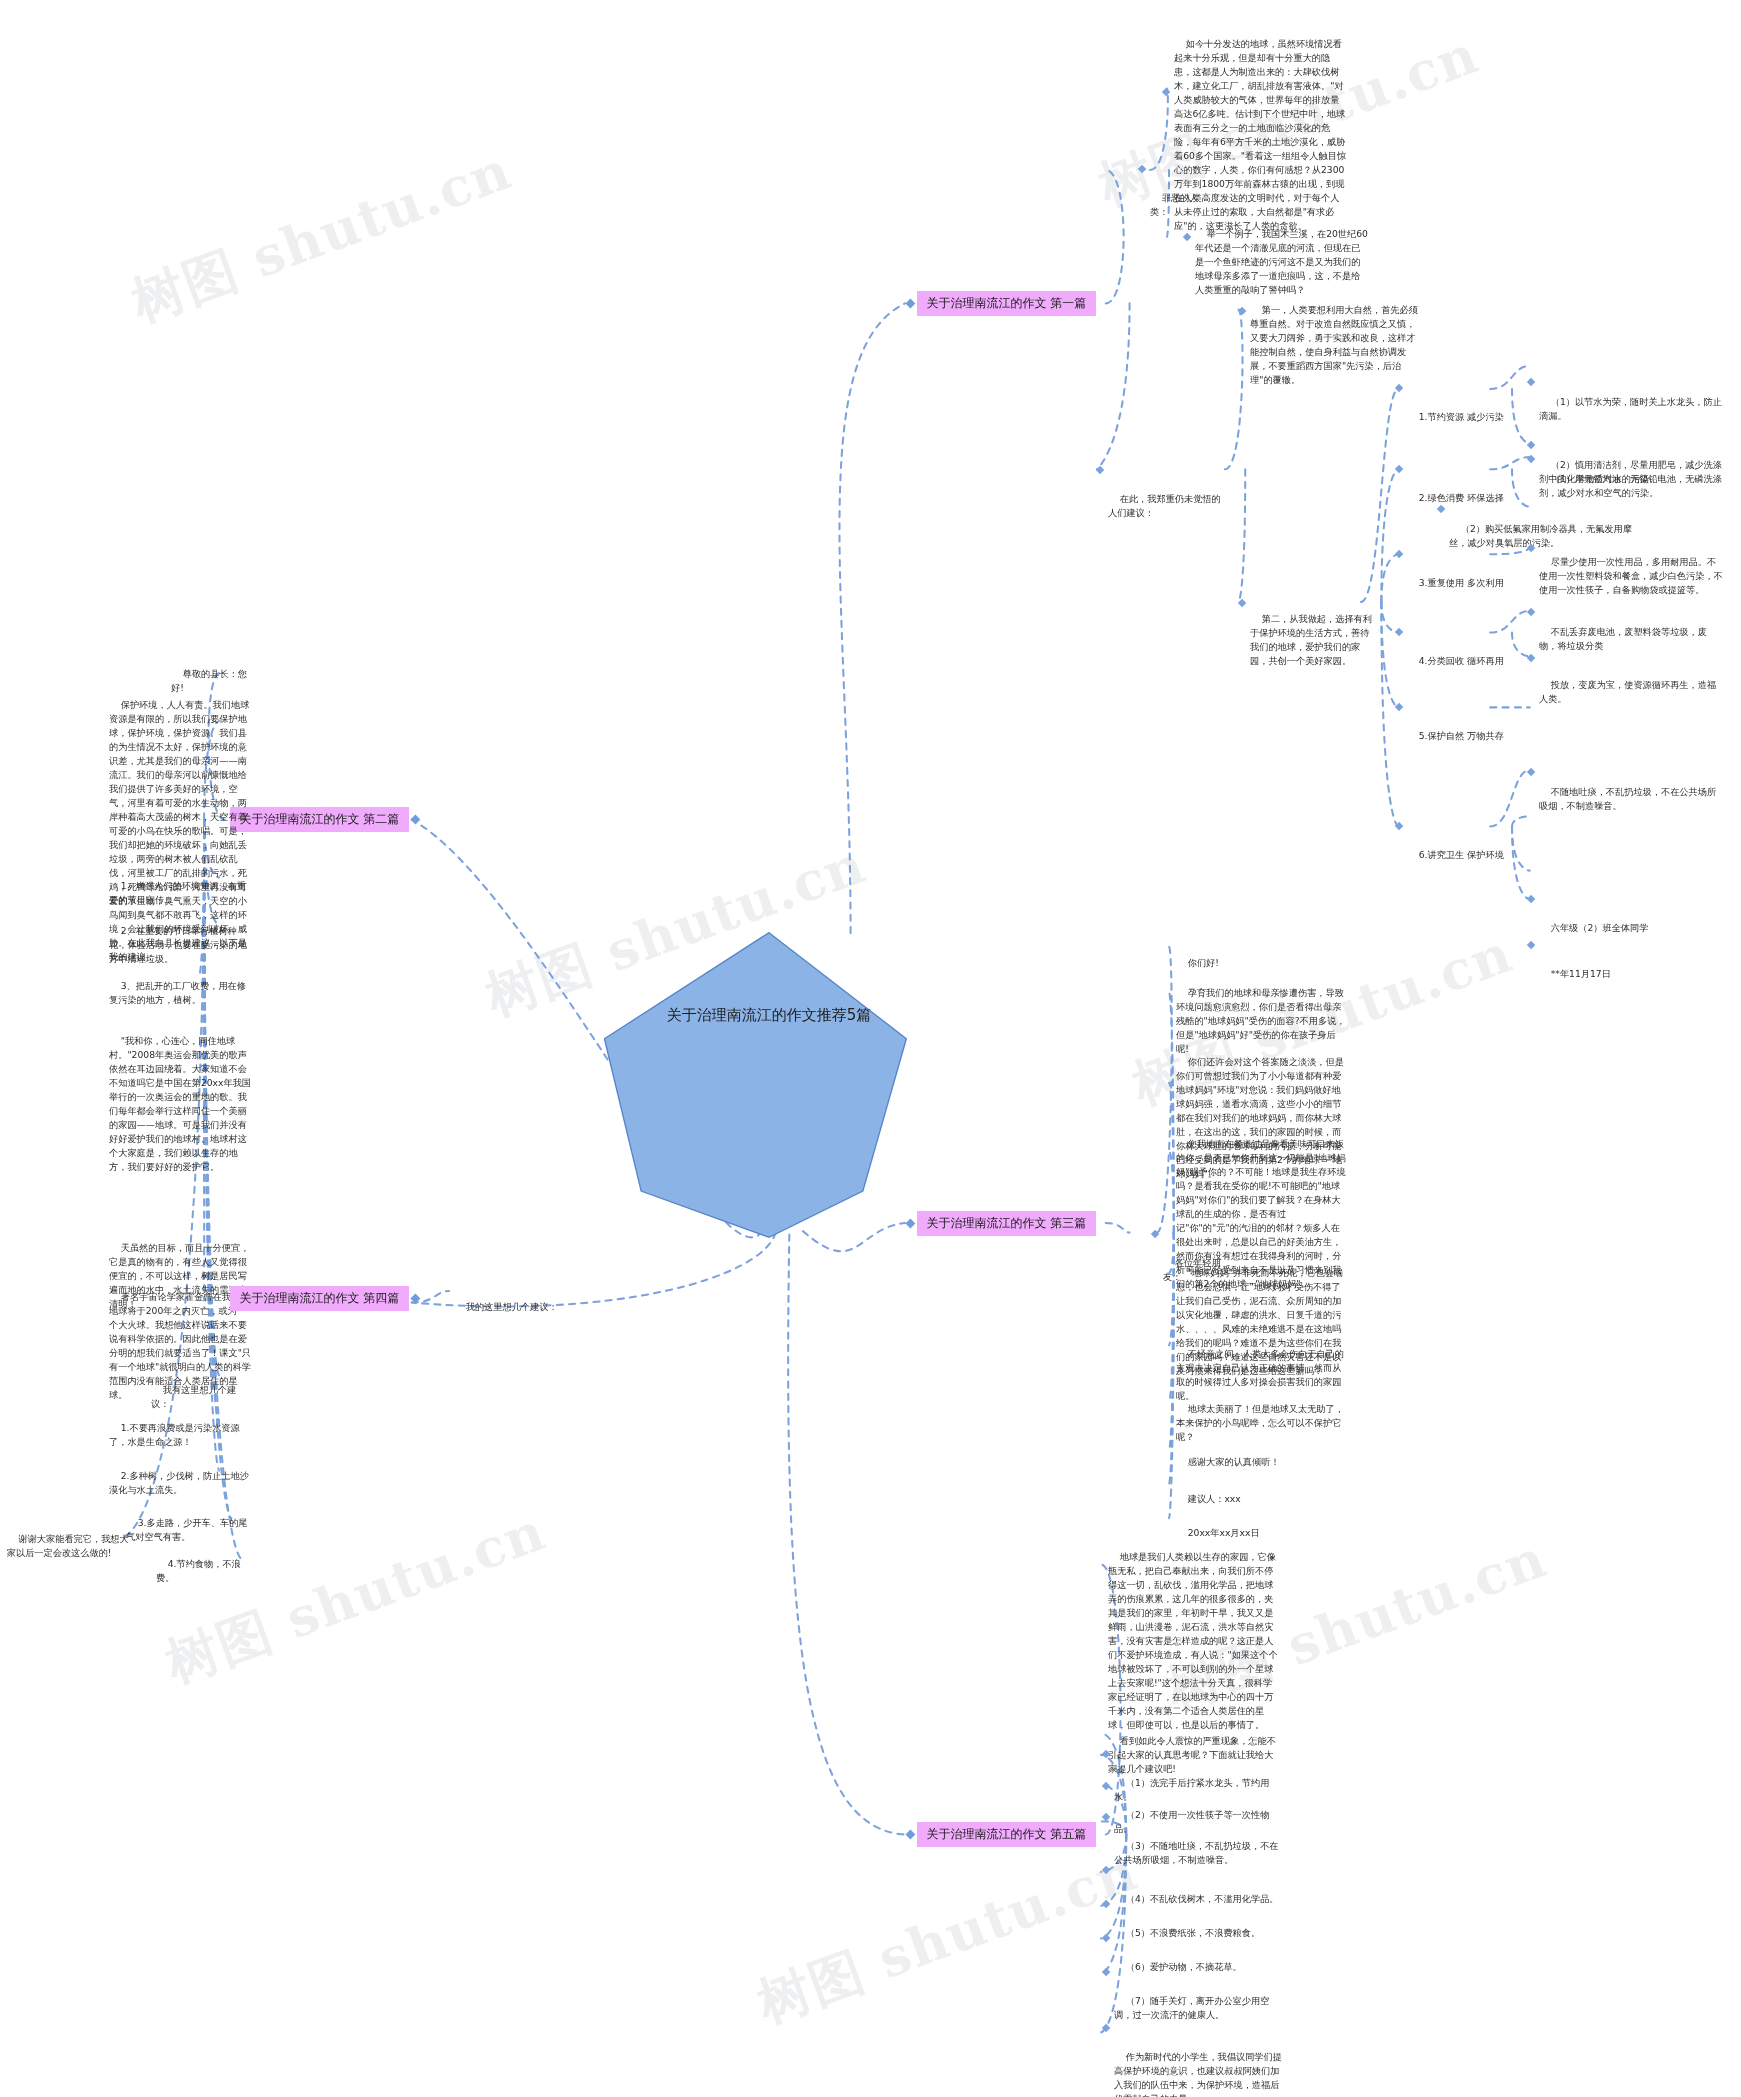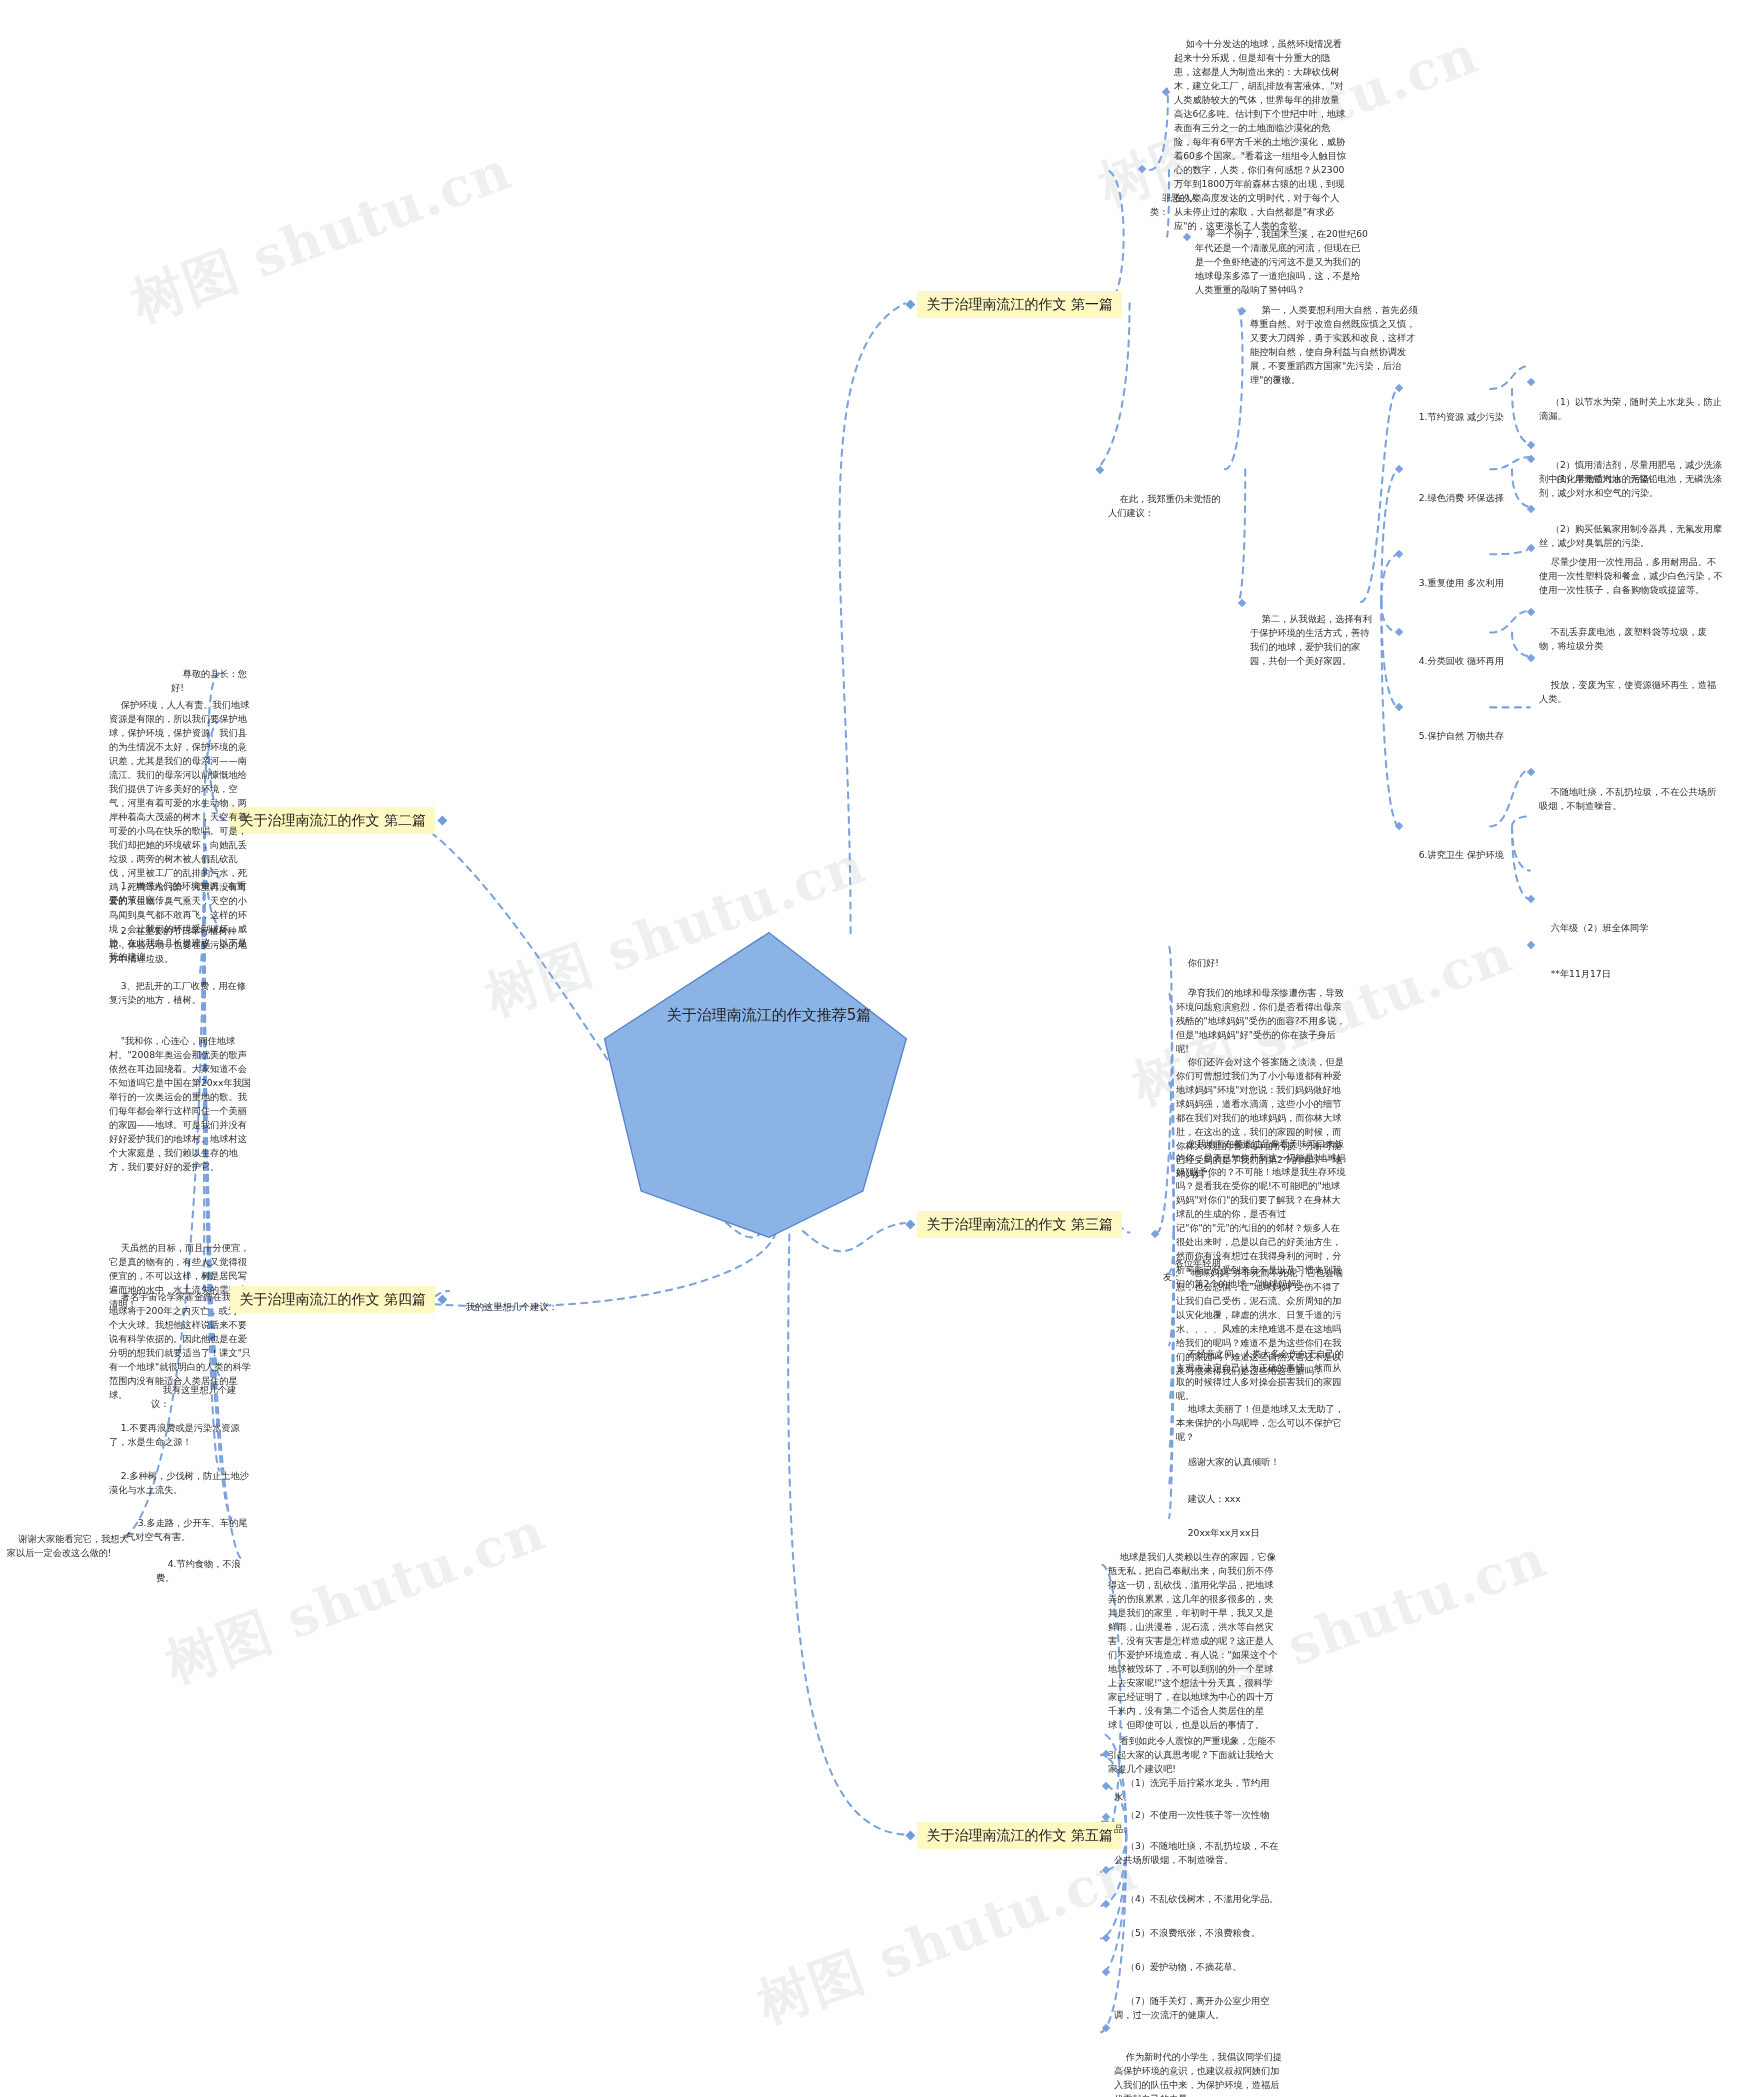--- a/index.html
+++ b/index.html
@@ -51,23 +51,23 @@
   .bullet{
     position:absolute;
     width:6.1px;height:6.1px;
     background:#7ba2dd;
     transform:rotate(45deg);
     left:-11px;top:2.7px;
   }
   
   .branch{
     position:absolute;
-    background:#fef9c3;
+    background:#f0abfc;
     color:#1a1a1a;
-    font-size:14px;
+    font-size:12px;
     line-height:1;
     padding:6.1px 9.5px 6.8px 9.5px;
     white-space:nowrap;
     box-shadow:0 0 0 0 transparent;
   }
   .branch .bullet{left:-10.2px;top:50%;margin-top:-3.1px;background:#6f9ddb;width:6.8px;height:6.8px;}
   
   #center{
     position:absolute;
     left:599px;top:931px;
@@ -238,21 +238,21 @@
   </div>
 
   <div class="node txt" style="left:1407px;top:463px;width:102px;">
     <span class="bullet"></span>
     <span>2.绿色消费 环保选择</span>
   </div>
   <div class="node txt" style="left:1539px;top:444px;width:184px;">
     <span class="bullet" style="top:12.2px;"></span>
     <span>（1）用无铅汽油，无镉铅电池，无磷洗涤剂，减少对水和空气的污染。</span>
   </div>
-  <div class="node txt" style="left:1539px;top:494px;width:184px;">
+  <div class="node txt" style="left:1449px;top:494px;width:184px;">
     <span class="bullet" style="top:12.2px;"></span>
     <span>（2）购买低氟家用制冷器具，无氟发用摩丝，减少对臭氧层的污染。</span>
   </div>
 
   <div class="node txt" style="left:1407px;top:548px;width:102px;">
     <span class="bullet"></span>
     <span>3.重复使用 多次利用</span>
   </div>
   <div class="node txt" style="left:1539px;top:527px;width:184px;">
     <span class="bullet" style="top:17.7px;"></span>

